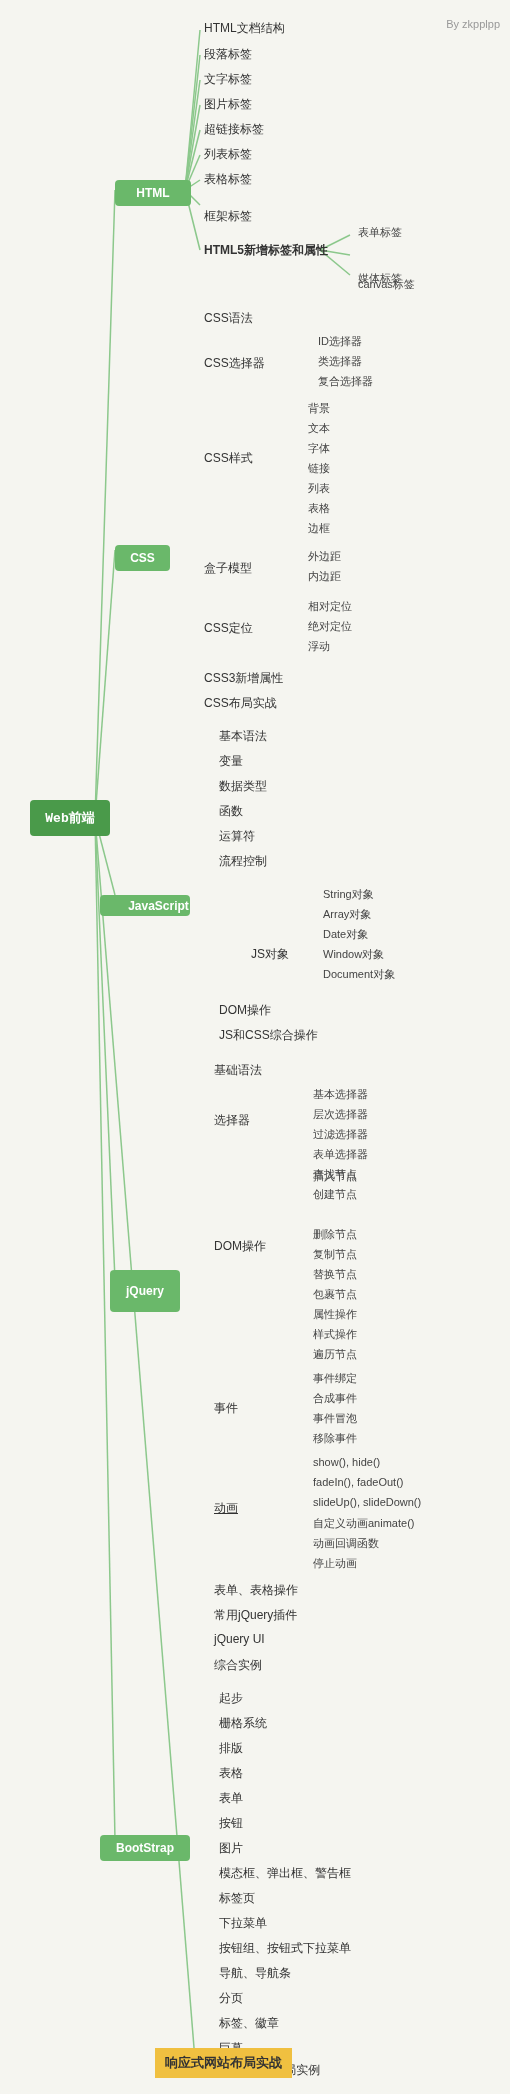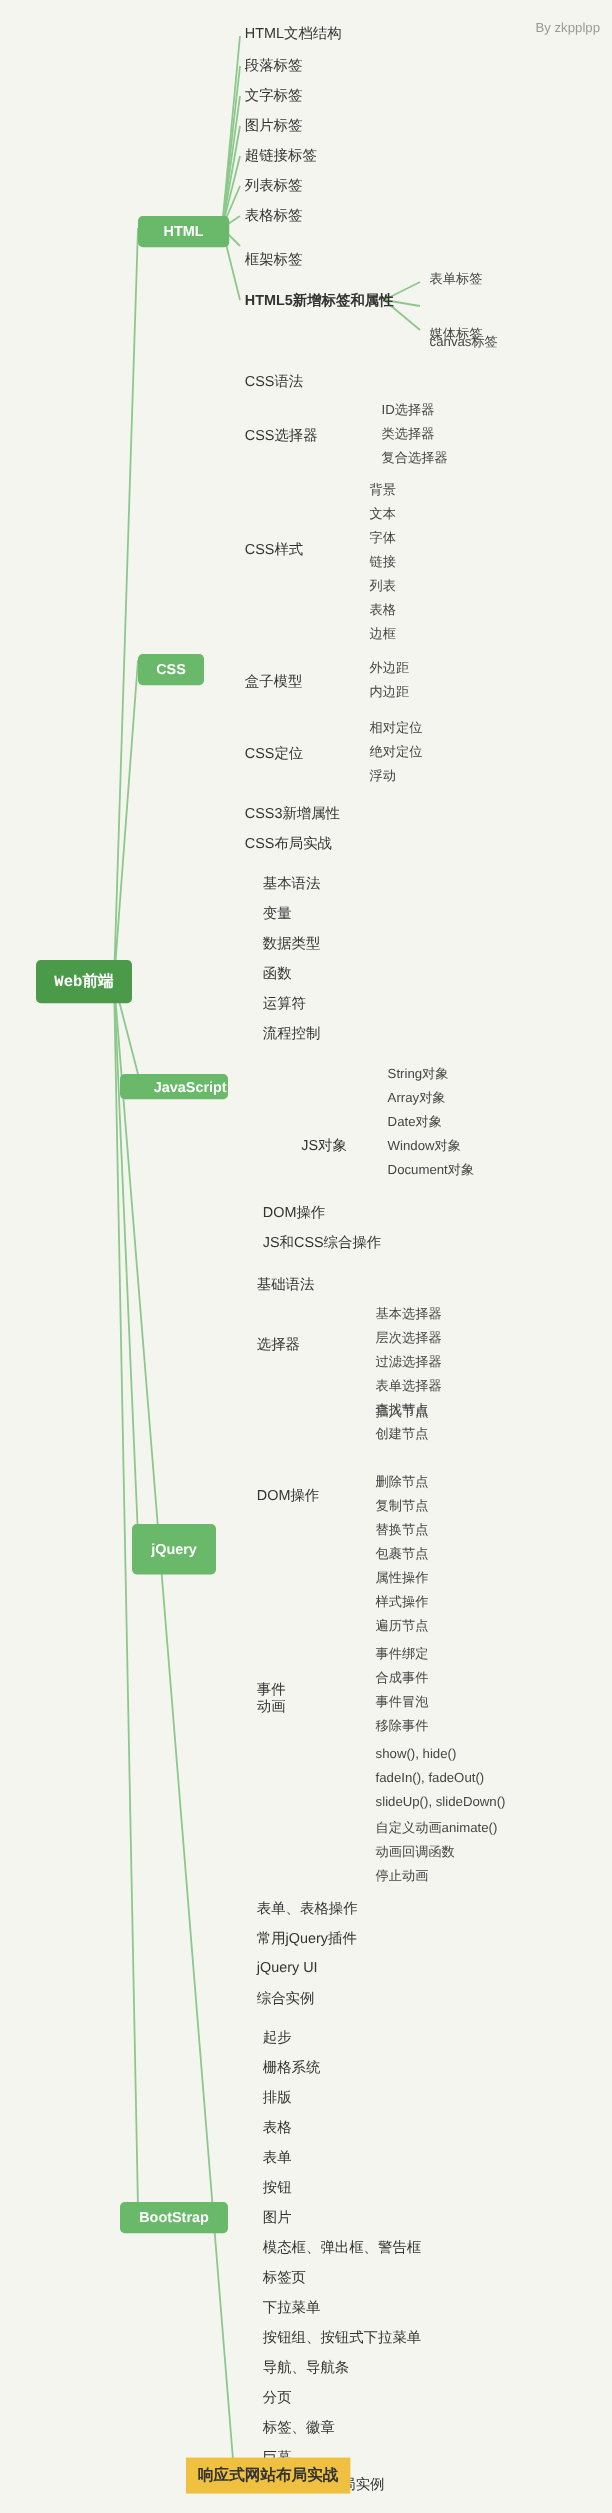--- a/index.html
+++ b/index.html
@@ -373,21 +373,21 @@
   <div class="node node-l3" style="left:310px; top:1390px;">
     <span>合成事件</span>
   </div>
   <div class="node node-l3" style="left:310px; top:1410px;">
     <span>事件冒泡</span>
   </div>
   <div class="node node-l3" style="left:310px; top:1430px;">
     <span>移除事件</span>
   </div>
 
-  <div class="node node-l2" style="left:210px; top:1412px;">
+  <div class="node node-l2" style="left:210px; top:1498px;text-decoration:underline;">
     <span>动画</span>
   </div>
 
   <div class="node node-l3" style="left:310px; top:1455px;">
     <span>show(), hide()</span>
   </div>
   <div class="node node-l3" style="left:310px; top:1475px;">
     <span>fadeIn(), fadeOut()</span>
   </div>
   <div class="node node-l3" style="left:310px; top:1495px;">

